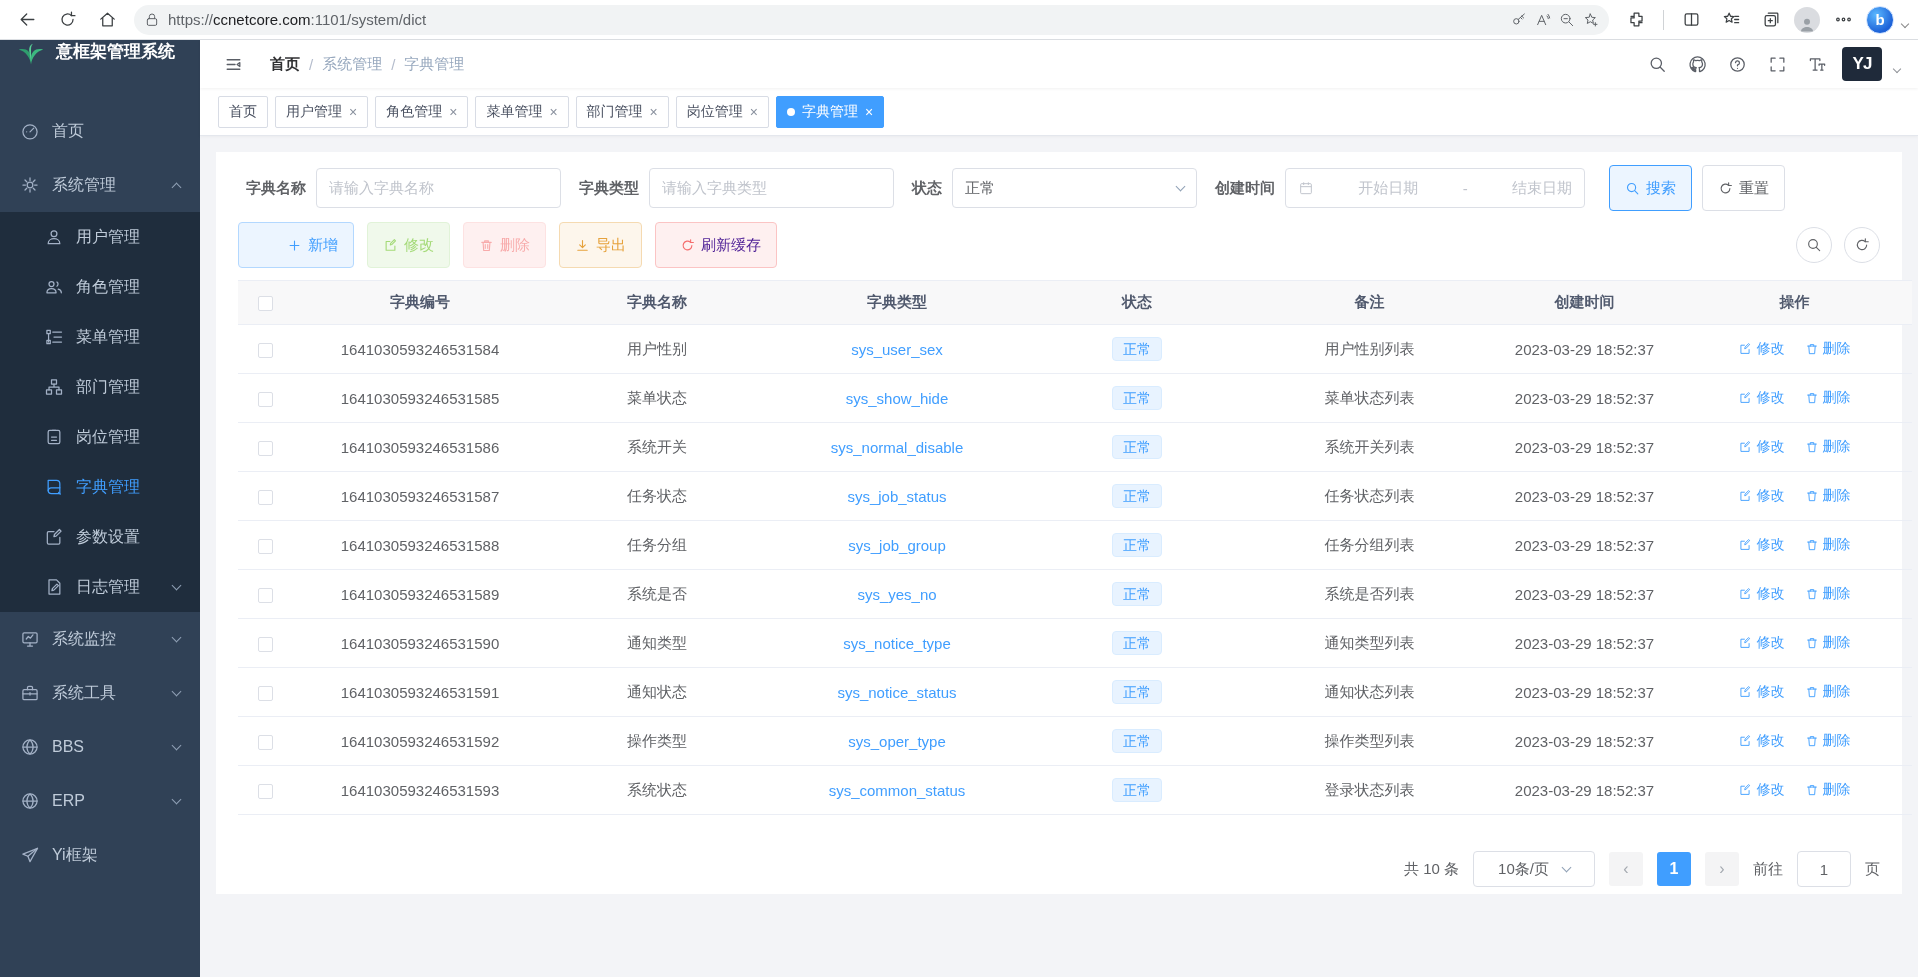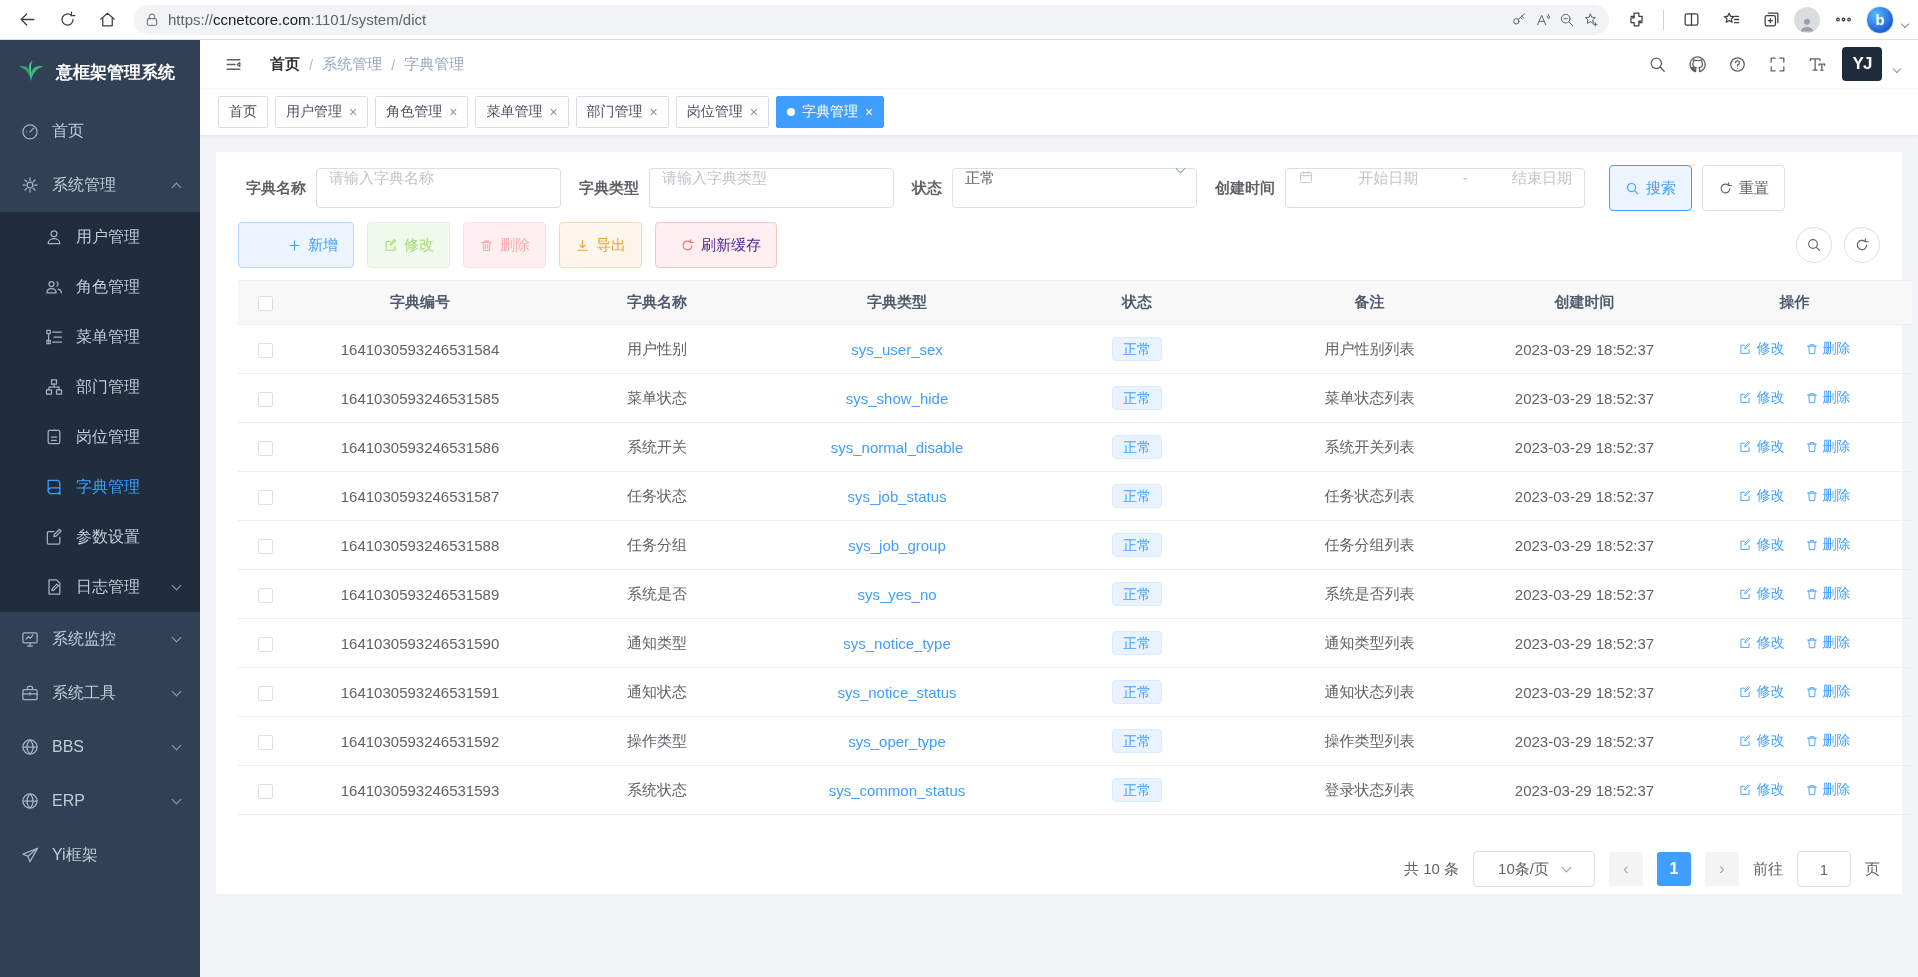--- a/index.html
+++ b/index.html
@@ -16,21 +16,21 @@
   .url-text b { color:#202124; font-weight:400; }
   .divider-v { width:1px; height:20px; background:#d0d3d6; margin:0 4px; }
   .avatar-c { width:26px; height:26px; border-radius:50%; background:#dadce0; display:flex; align-items:flex-end; justify-content:center; overflow:hidden; }
   .avatar-c svg { width:18px; height:18px; fill:#9aa0a6; stroke:none; }
   .bing { width:28px; height:28px; border-radius:50%; background:radial-gradient(circle at 35% 30%, #5bb8ff, #1d62d8 70%); border:1px solid #cfe3ff; display:flex; align-items:center; justify-content:center; color:#fff; font-weight:bold; font-size:15px; }
   .bing-caret { width:6px; height:6px; border-right:1.4px solid #888; border-bottom:1.4px solid #888; transform:rotate(45deg); margin-left:2px; margin-top:8px; }
 
   
   .app { display:flex; height:937px; }
   .sidebar { width:200px; flex:0 0 200px; background:#304156; height:100%; color:#bfcbd9; overflow:hidden; }
-  .logo-row { height:64px; display:flex; align-items:center; gap:10px; padding:0 16px; }
+  .logo-row { height:64px; display:flex; align-items:flex-start; gap:10px; padding:0 16px; }
   .logo-row svg { width:30px; height:30px; }
   .logo-title { color:#fff; font-weight:bold; font-size:17px; white-space:nowrap; }
   .s-item { height:54px; display:flex; align-items:center; gap:12px; padding:0 20px; font-size:16px; cursor:pointer; color:#bfcbd9; }
   .s-item .sic { width:20px; height:20px; flex:0 0 20px; }
   .s-item .sic svg { width:20px; height:20px; stroke:#a3b1c6; stroke-width:1.5; fill:none; stroke-linecap:round; stroke-linejoin:round; }
   .s-item .grow { flex:1; }
   .chev { width:7px; height:7px; border-right:1.5px solid #8fa0b5; border-bottom:1.5px solid #8fa0b5; flex:0 0 7px; }
   .chev.down { transform:rotate(45deg); margin-top:-4px; }
   .chev.up { transform:rotate(-135deg); margin-top:4px; }
   .submenu { background:#1f2d3d; }
@@ -58,21 +58,21 @@
   .tag { height:32px; display:flex; align-items:center; gap:7px; padding:0 10px; border:1px solid #d8dce5; background:#fff; color:#495060; font-size:14px; cursor:pointer; border-radius:2px; }
   .tag .x { font-size:14px; color:#8a919e; line-height:1; }
   .tag.active { background:#409eff; border-color:#409eff; color:#fff; }
   .tag.active .x { color:#fff; }
   .tag .dot { width:8px; height:8px; border-radius:50%; background:#fff; }
 
   
   .page { background:#fff; margin:16px; padding:16px 22px 0 22px; height:742px; }
   .filters { display:flex; align-items:center; gap:10px; height:40px; margin-bottom:14px; font-size:15px; }
   .f-label { font-weight:bold; color:#606266; margin-left:8px; white-space:nowrap; }
-  .f-input { height:40px; border:1px solid #dcdfe6; border-radius:4px; display:flex; padding:0 12px; color:#c0c4cc; background:#fff; font-size:15px; }
+  .f-input { height:40px; border:1px solid #dcdfe6; border-radius:4px; display:flex; align-items:center; padding:0 12px; color:#c0c4cc; background:#fff; font-size:15px; }
   .f-input.w1 { width:245px; }
   .f-select { width:245px; justify-content:space-between; color:#606266; }
   .f-date { width:300px; gap:8px; justify-content:space-between; }
   .f-date .ph { color:#c0c4cc; }
   .f-date svg { width:16px; height:16px; stroke:#c0c4cc; stroke-width:1.5; fill:none; }
   .btn { height:46px; display:inline-flex; align-items:center; gap:6px; padding:0 15px; border-radius:4px; font-size:15px; cursor:pointer; border:1px solid transparent; white-space:nowrap; }
   .btn svg { width:15px; height:15px; stroke-width:1.8; fill:none; stroke-linecap:round; stroke-linejoin:round; }
   .btn-search { background:#ecf5ff; border-color:#409eff; color:#409eff; margin-left:14px; }
   .btn-search svg { stroke:#409eff; }
   .btn-reset { background:#fff; border-color:#dcdfe6; color:#606266; }

